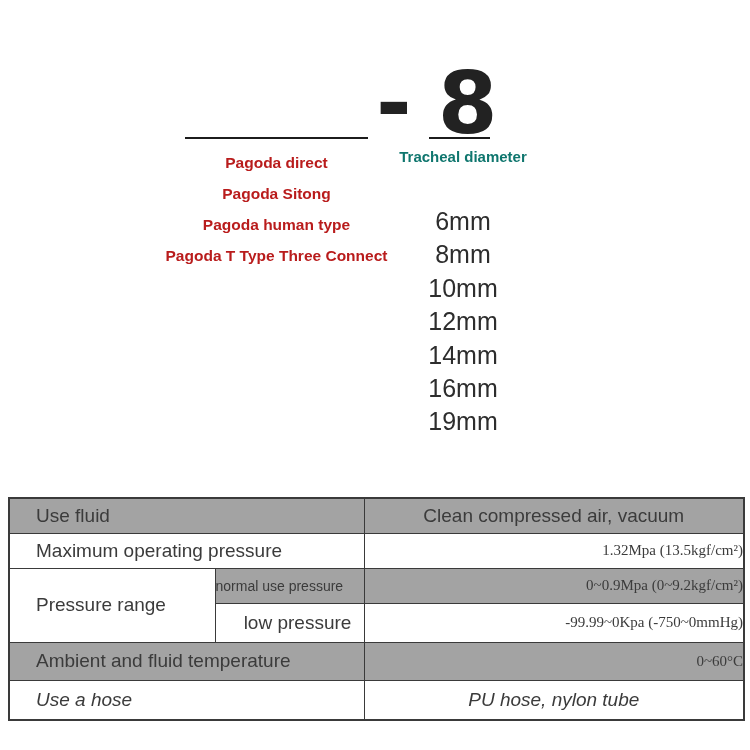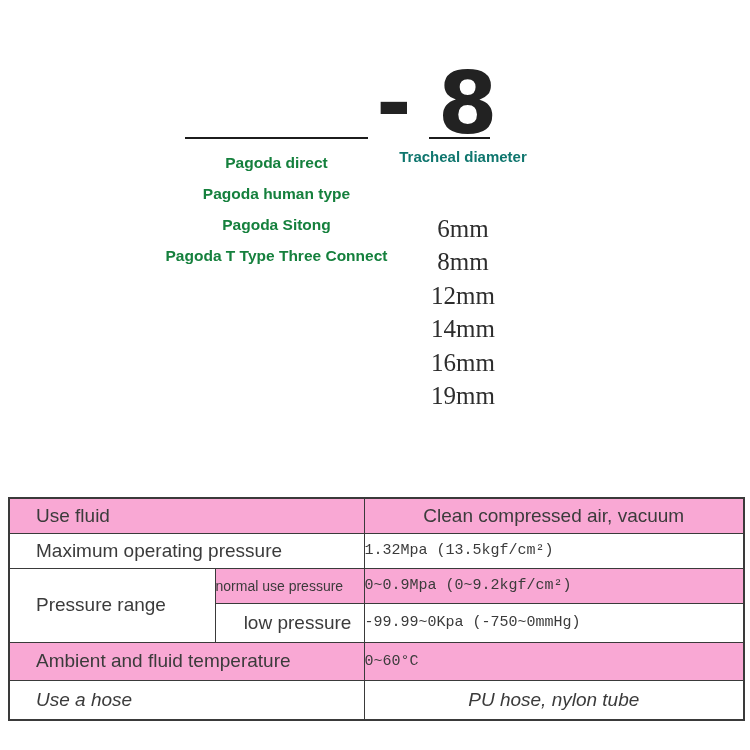--- a/index.html
+++ b/index.html
@@ -29,54 +29,54 @@
     font-weight: 700; font-size: 86px; line-height: 1;
     color: #222222; letter-spacing: 0;
   }
   .size-caption {
     position: absolute; left: 378px; top: 148px; width: 170px;
     text-align: center; font-size: 15px; font-weight: 700; color: #0f766e;
   }
   .type-options {
     position: absolute; left: 140px; top: 147px; width: 273px;
     text-align: center; font-size: 15.5px; font-weight: 700;
-    line-height: 31px; color: #15803d;
+    line-height: 31px; color: #b91c1c;
   }
   .type-options div { white-space: nowrap; }
   .size-options {
-    position: absolute; left: 377px; top: 212px; width: 172px;
+    position: absolute; left: 377px; top: 205px; width: 172px;
     text-align: center; font-size: 25px; font-weight: 400;
-    line-height: 33.4px; color: #2d2d2d; font-family: Liberation Serif, serif;
+    line-height: 33.4px; color: #2d2d2d;
   }
   .size-options div { white-space: nowrap; }
 
   
   .spec-table {
     position: absolute; left: 8px; top: 497px;
     width: 735px;
     border-collapse: collapse; table-layout: fixed;
     border: 2px solid #3a3a3a;
     color: #3b3b3b;
   }
   .spec-table td {
     border: 1.5px solid #3a3a3a;
     padding: 0;
     vertical-align: middle;
     overflow: hidden;
   }
-  .spec-table .gray { background: #f9a8d4; }
+  .spec-table .gray { background: #a3a3a3; }
   .spec-table .label {
     text-align: left; padding-left: 26px; font-size: 19px;
   }
   .spec-table .sub-sm { text-align: left; font-size: 14px; }
   .spec-table .sub-lg { text-align: center; font-size: 19px; padding-left: 16px; }
   .spec-table .val-lg { text-align: center; font-size: 19px; margin-left: 28px; }
   .spec-table .val-sm {
-    text-align: left; font-size: 15px;
-    font-family: Liberation Mono, monospace;
+    text-align: right; font-size: 15px;
+    font-family: Liberation Serif, serif;
   }
   .row-1 { height: 35px; }
   .row-2 { height: 35px; padding-left: 43px; }
   .row-3 { height: 35px; }
   .row-4 { height: 39px; }
   .row-5 { height: 38px; margin-top: 29px; }
   .row-6 { height: 40px; font-style: italic; }
   .col-1 { width: 206px; }
   .col-2 { width: 149px; }
   .col-3 { width: 380px; }
@@ -92,28 +92,29 @@
     <span>-</span>
     <span>8</span>
   </div>
 
   <div class="size-underline"></div>
 
   <div class="size-caption">Tracheal diameter</div>
 
   <div class="type-options">
     <div>Pagoda direct</div>
+    <div>Pagoda Sitong</div>
     <div>Pagoda human type</div>
-    <div>Pagoda Sitong</div>
     <div>Pagoda T Type Three Connect</div>
   </div>
 
   <div class="size-options">
     <div>6mm</div>
     <div>8mm</div>
+    <div>10mm</div>
     <div>12mm</div>
     <div>14mm</div>
     <div>16mm</div>
     <div>19mm</div>
   </div>
 
   <table class="spec-table">
     <colgroup>
       <col class="col-1">
         <col class="col-2">

